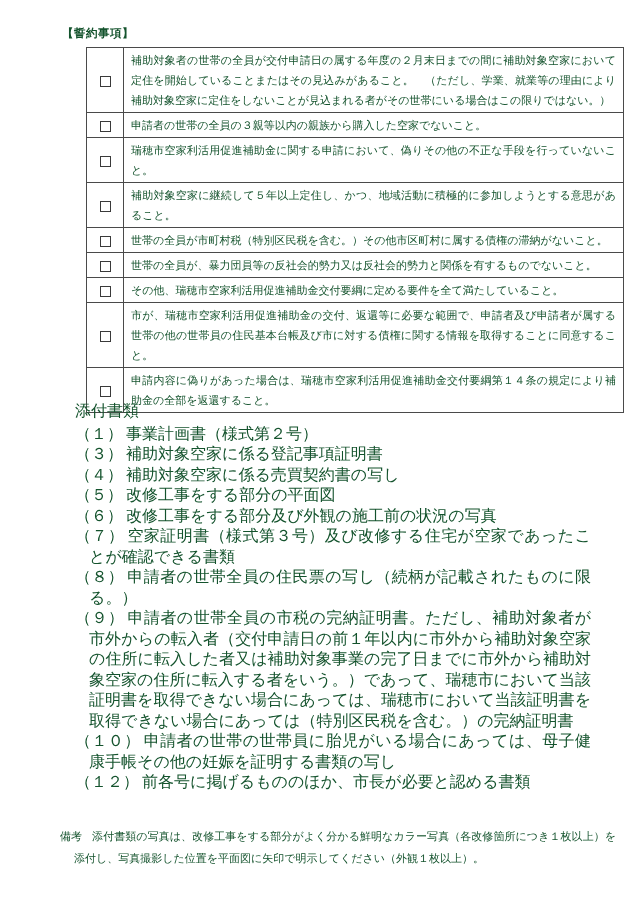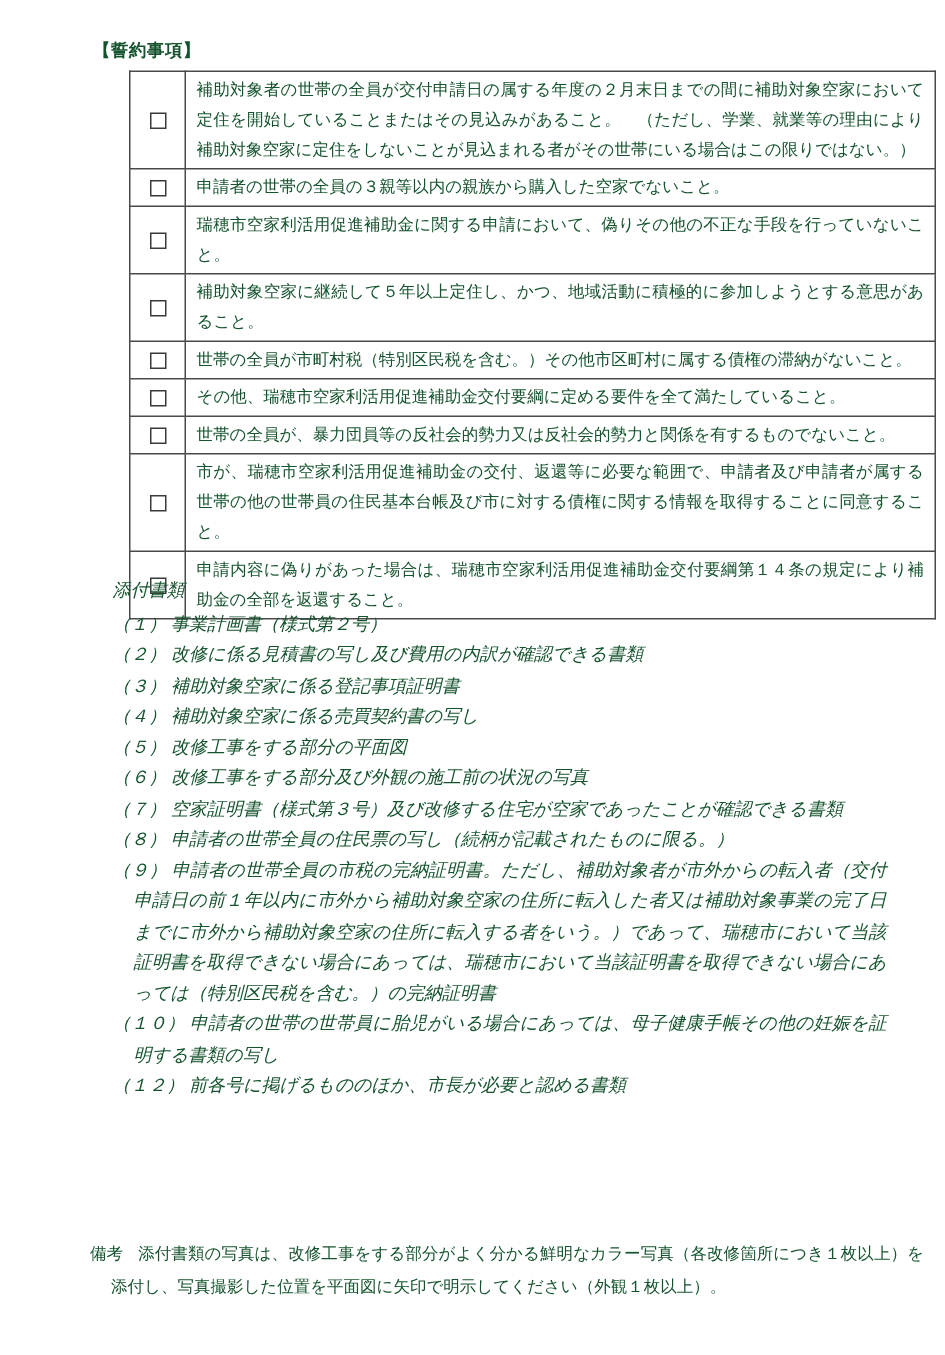--- a/index.html
+++ b/index.html
@@ -51,25 +51,24 @@
     width: 9px;
     height: 9px;
     border: 1px solid #3a3a3a;
     background: #ffffff;
     vertical-align: middle;
     cursor: pointer;
   }
   .attachments {
     position: absolute;
     left: 75px;
-    top: 383px;
+    top: 401px;
     width: 516px;
-    font-size: 12px;
+    font-size: 16px;
     line-height: 20.5px;
-    font-style: italic;
   }
   .att-title {
     margin: 0 0 2px 0;
   }
   .att-item {
     padding-left: 14px;
     text-indent: -14px;
     text-align: justify;
   }
   .att-marker { margin-right: 3px; }
@@ -111,41 +110,40 @@
       <tr>
         <td class="cb-cell"><span class="checkbox"></span></td>
         <td class="txt-cell">補助対象空家に継続して５年以上定住し、かつ、地域活動に積極的に参加しようとする意思があること。</td>
       </tr>
       <tr>
         <td class="cb-cell"><span class="checkbox"></span></td>
         <td class="txt-cell">世帯の全員が市町村税（特別区民税を含む。）その他市区町村に属する債権の滞納がないこと。</td>
       </tr>
       <tr>
         <td class="cb-cell"><span class="checkbox"></span></td>
-        <td class="txt-cell">その他、瑞穂市空家利活用促進補助金交付要綱に定める要件を全て満たしていること。</td>
+        <td class="txt-cell">世帯の全員が、暴力団員等の反社会的勢力又は反社会的勢力と関係を有するものでないこと。</td>
       </tr>
       <tr>
         <td class="cb-cell"><span class="checkbox"></span></td>
-        <td class="txt-cell">世帯の全員が、暴力団員等の反社会的勢力又は反社会的勢力と関係を有するものでないこと。</td>
+        <td class="txt-cell">その他、瑞穂市空家利活用促進補助金交付要綱に定める要件を全て満たしていること。</td>
       </tr>
       <tr>
         <td class="cb-cell"><span class="checkbox"></span></td>
         <td class="txt-cell">市が、瑞穂市空家利活用促進補助金の交付、返還等に必要な範囲で、申請者及び申請者が属する世帯の他の世帯員の住民基本台帳及び市に対する債権に関する情報を取得することに同意すること。</td>
       </tr>
       <tr>
         <td class="cb-cell"><span class="checkbox"></span></td>
         <td class="txt-cell">申請内容に偽りがあった場合は、瑞穂市空家利活用促進補助金交付要綱第１４条の規定により補助金の全部を返還すること。</td>
       </tr>
     </tbody>
   </table>
 
   <div class="attachments">
     <div class="att-title">添付書類</div>
     <div class="att-item"><span class="att-marker">（１）</span><span>事業計画書（様式第２号）</span></div>
-    <div class="att-item"><span class="att-marker">（２）</span><span>改修に係る見積書の写し及び費用の内訳が確認できる書類</span></div>
     <div class="att-item"><span class="att-marker">（３）</span><span>補助対象空家に係る登記事項証明書</span></div>
     <div class="att-item"><span class="att-marker">（４）</span><span>補助対象空家に係る売買契約書の写し</span></div>
     <div class="att-item"><span class="att-marker">（５）</span><span>改修工事をする部分の平面図</span></div>
     <div class="att-item"><span class="att-marker">（６）</span><span>改修工事をする部分及び外観の施工前の状況の写真</span></div>
     <div class="att-item"><span class="att-marker">（７）</span><span>空家証明書（様式第３号）及び改修する住宅が空家であったことが確認できる書類</span></div>
     <div class="att-item"><span class="att-marker">（８）</span><span>申請者の世帯全員の住民票の写し（続柄が記載されたものに限る。）</span></div>
     <div class="att-item"><span class="att-marker">（９）</span><span>申請者の世帯全員の市税の完納証明書。ただし、補助対象者が市外からの転入者（交付申請日の前１年以内に市外から補助対象空家の住所に転入した者又は補助対象事業の完了日までに市外から補助対象空家の住所に転入する者をいう。）であって、瑞穂市において当該証明書を取得できない場合にあっては、瑞穂市において当該証明書を取得できない場合にあっては（特別区民税を含む。）の完納証明書</span></div>
     <div class="att-item"><span class="att-marker">（１０）</span><span>申請者の世帯の世帯員に胎児がいる場合にあっては、母子健康手帳その他の妊娠を証明する書類の写し</span></div>
     <div class="att-item"><span class="att-marker">（１２）</span><span>前各号に掲げるもののほか、市長が必要と認める書類</span></div>
   </div>

